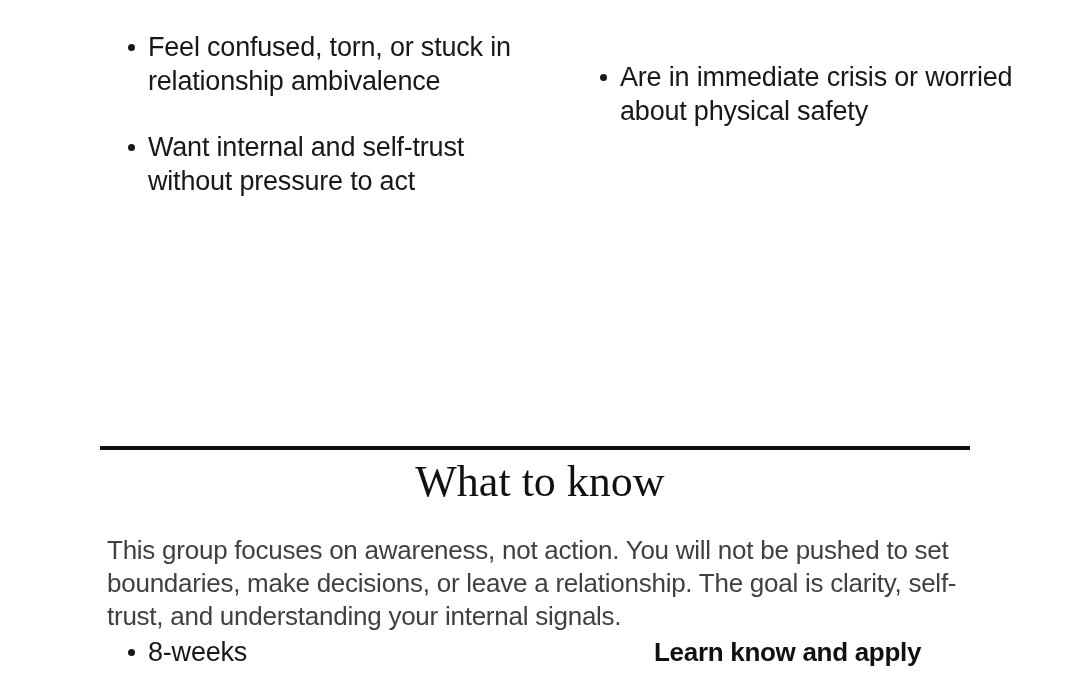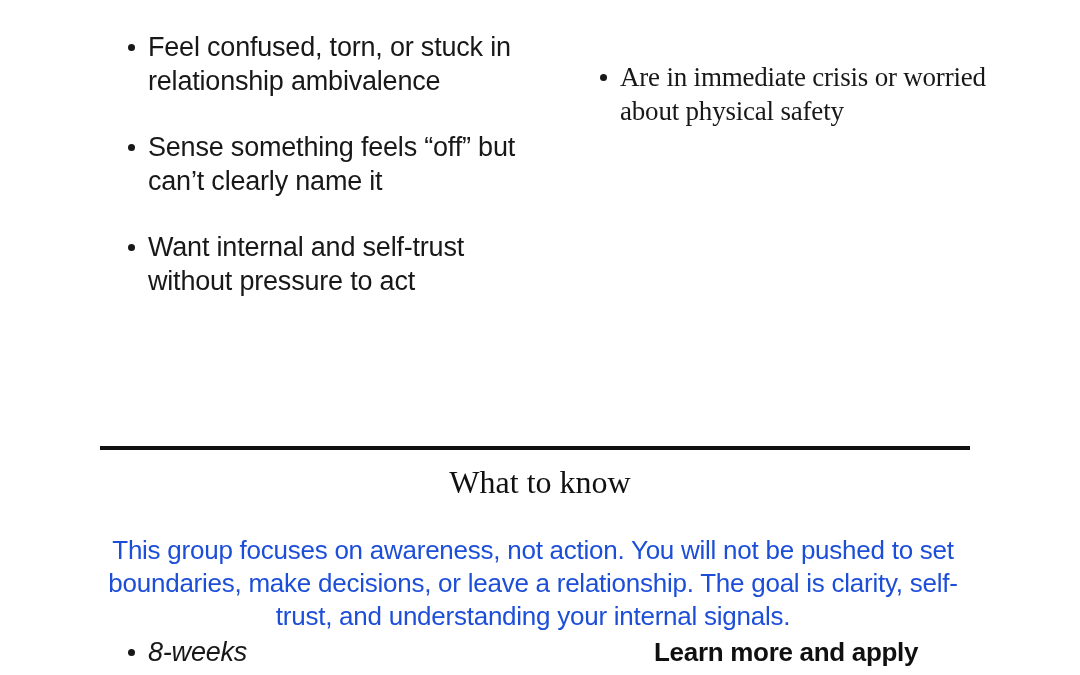--- a/index.html
+++ b/index.html
@@ -34,21 +34,21 @@
   }
 
   .col {
     position: absolute;
     top: 0;
   }
   .col-left  { left: 124px; width: 400px; }
   .col-right { left: 596px; width: 420px; }
 
   .col-left  { padding-top: 0px; }
-  .col-right { padding-top: 30px; font-family: Liberation Serif, serif; }
+  .col-right { padding-top: 30px; }
 
   ul.bullets {
     list-style: none;
     margin: 0;
     padding: 0;
   }
 
   ul.bullets > li {
     position: relative;
     padding-left: 24px;
@@ -82,55 +82,53 @@
   }
 
   
   .section-title {
     position: absolute;
     left: 0;
     top: 463px;
     width: 1080px;
     text-align: center;
     font-family: "Liberation Serif", serif;
-    font-size: 32px;
+    font-size: 44px;
     line-height: 38px;
     font-weight: 400;
     color: #111111;
   }
 
   .section-body {
     position: absolute;
     left: 107px;
     top: 508px;
     width: 852px;
     font-size: 26px;
     line-height: 33px;
     letter-spacing: -0.25px;
-    color: #1d4ed8;
-    text-align: center;
+    color: #404040;
   }
 
   
   .footer {
     position: absolute;
     left: 0;
     top: 636px;
     width: 1080px;
     height: 40px;
   }
 
   ul.footer-bullets {
     list-style: none;
     margin: 0;
     padding: 0;
     position: absolute;
     left: 124px;
     top: 0;
-    font-style: italic;
   }
   ul.footer-bullets > li {
     position: relative;
     padding-left: 24px;
     font-size: 27px;
     line-height: 33.5px;
     letter-spacing: -0.2px;
     color: #181818;
     white-space: nowrap;
   }
@@ -161,21 +159,20 @@
 </head>
 <body>
 
 <div class="page">
 
   <div class="columns">
 
     <div class="col col-left">
       <ul class="bullets">
         <li>Feel confused, torn, or stuck in relationship ambivalence</li>
-        <li>Sense something feels “off” but can’t clearly name it</li>
         <li>Want internal and self-trust without pressure to act</li>
       </ul>
     </div>
 
     <div class="col col-right">
       <ul class="bullets">
         <li>Are in immediate crisis or worried about physical safety</li>
       </ul>
     </div>
 
@@ -184,16 +181,16 @@
   <div class="divider"></div>
 
   <div class="section-title">What to know</div>
 
   <p class="section-body">This group focuses on awareness, not action. You will not be pushed to set boundaries, make decisions, or leave a relationship. The goal is clarity, self-trust, and understanding your internal signals.</p>
 
   <div class="footer">
     <ul class="footer-bullets">
       <li>8-weeks</li>
     </ul>
-    <a class="cta">Learn more and apply</a>
+    <a class="cta">Learn know and apply</a>
   </div>
 
 </div>
 
 </body></html>

